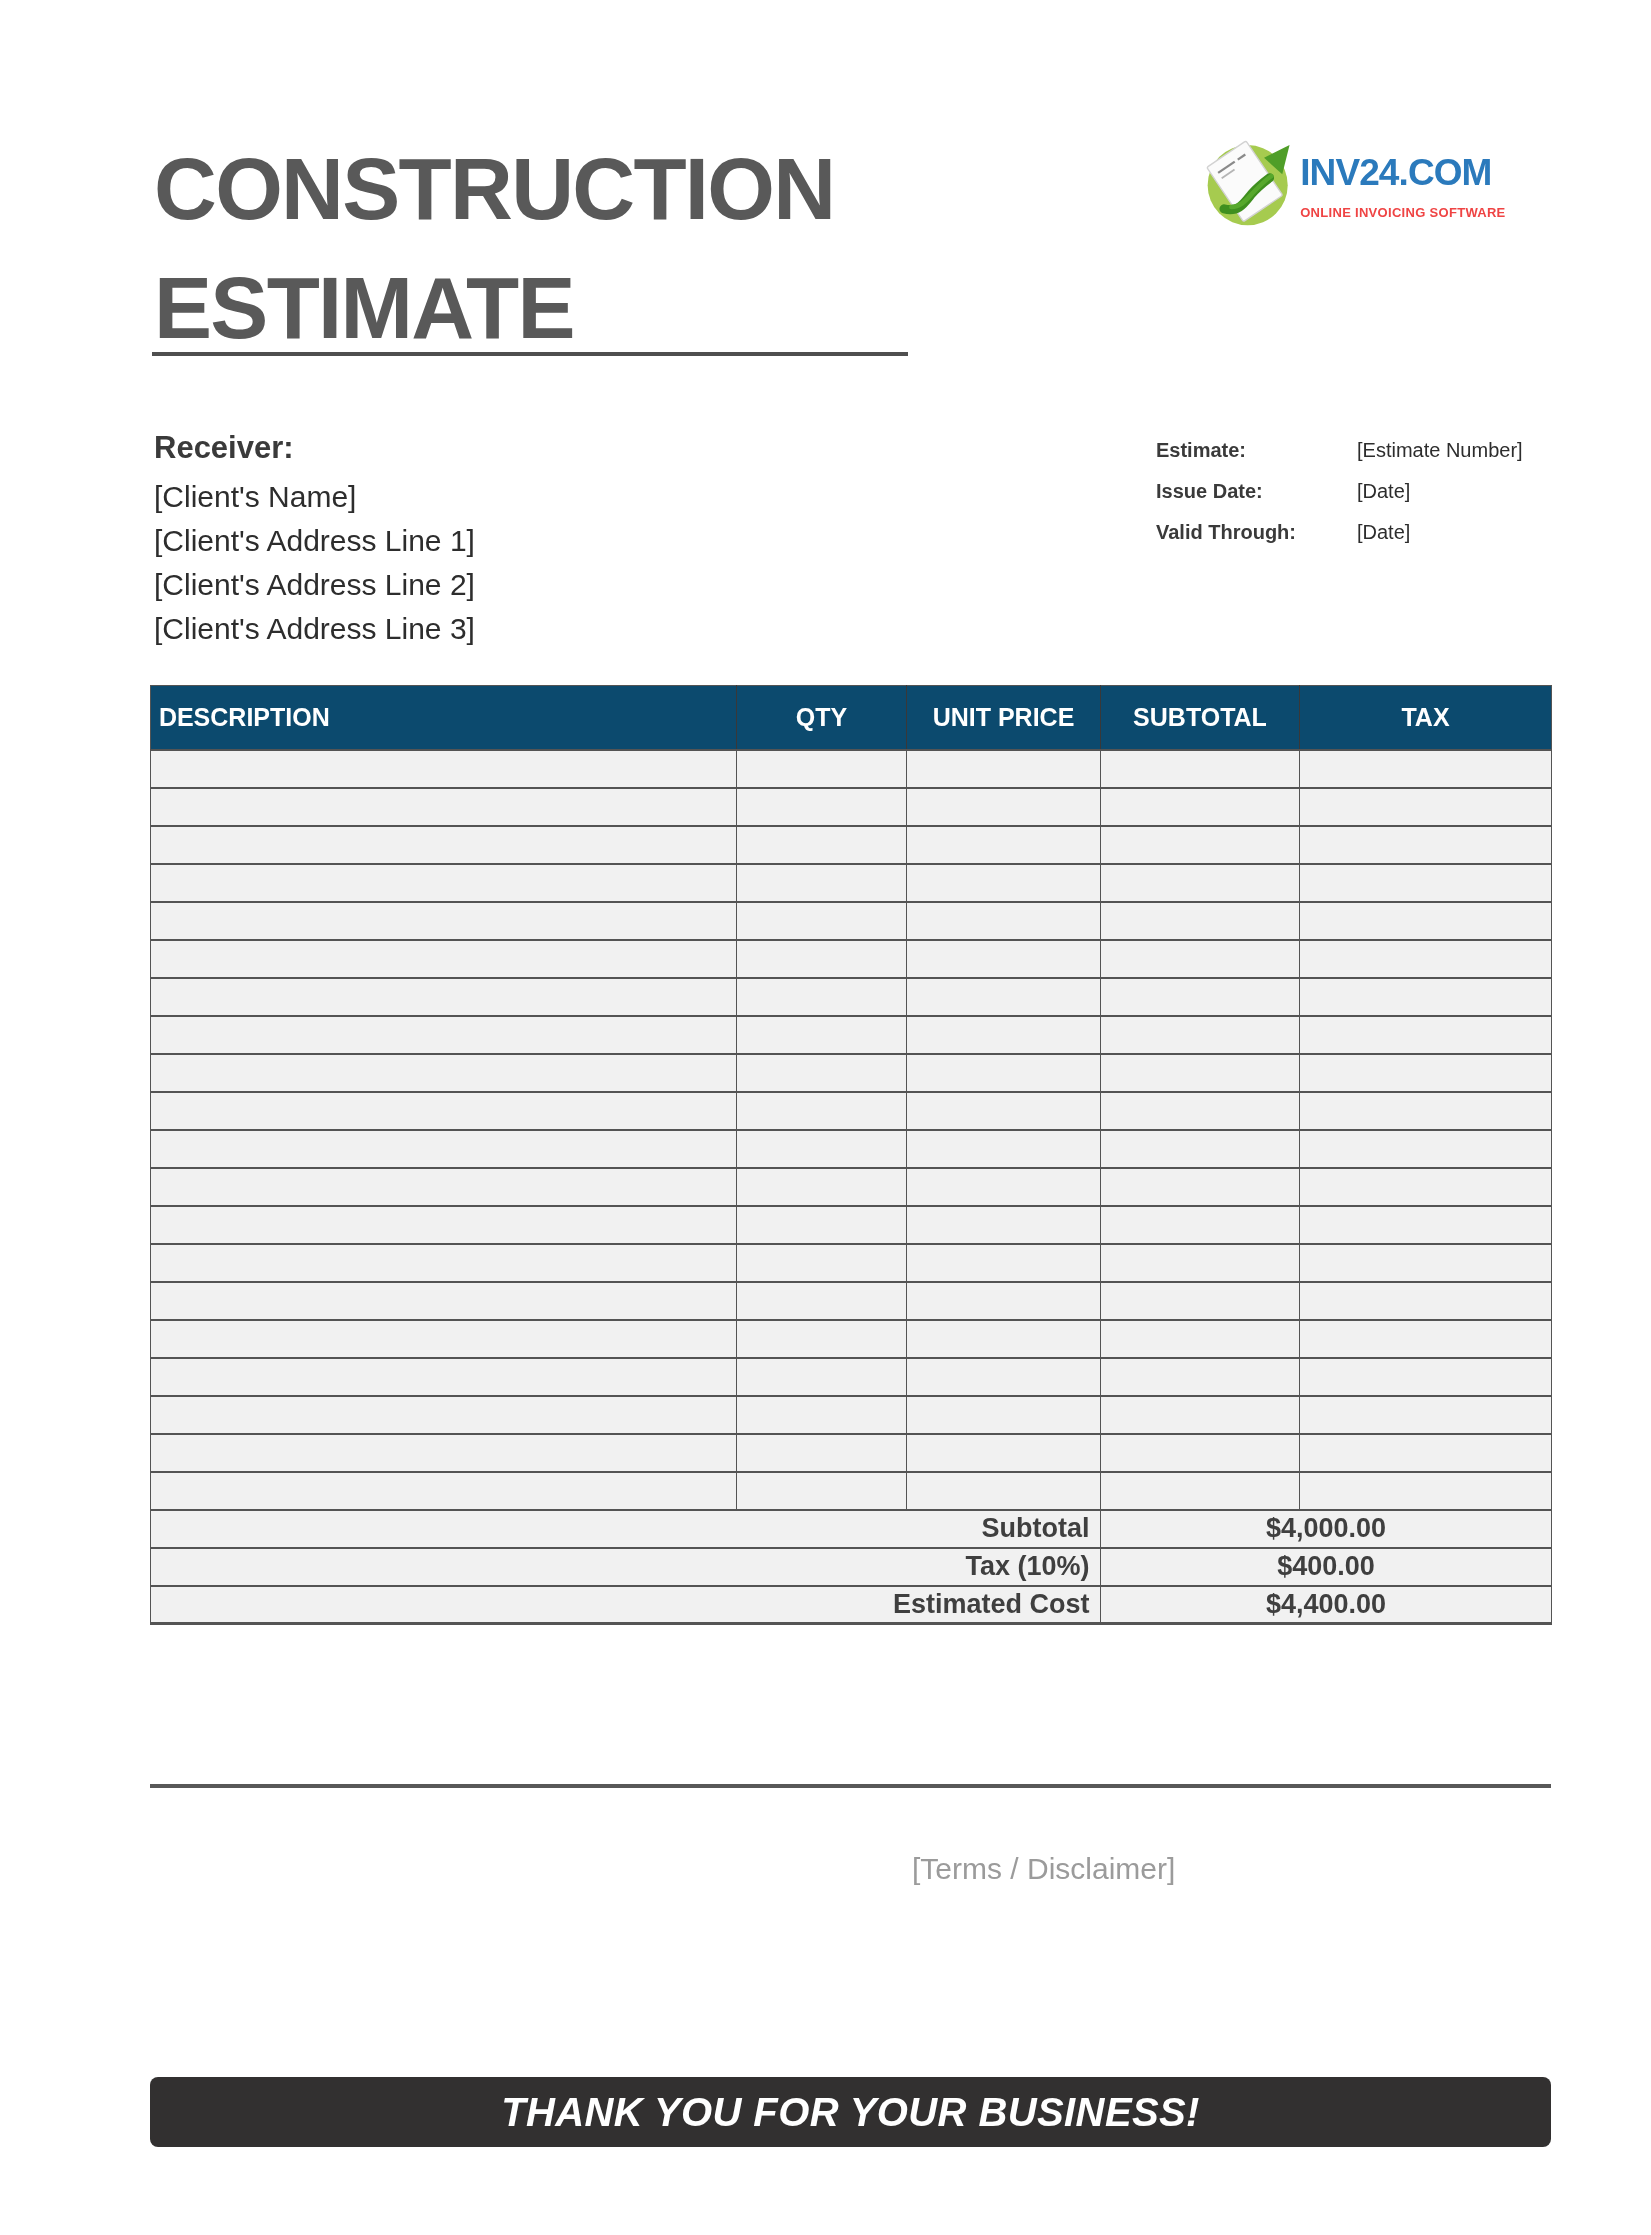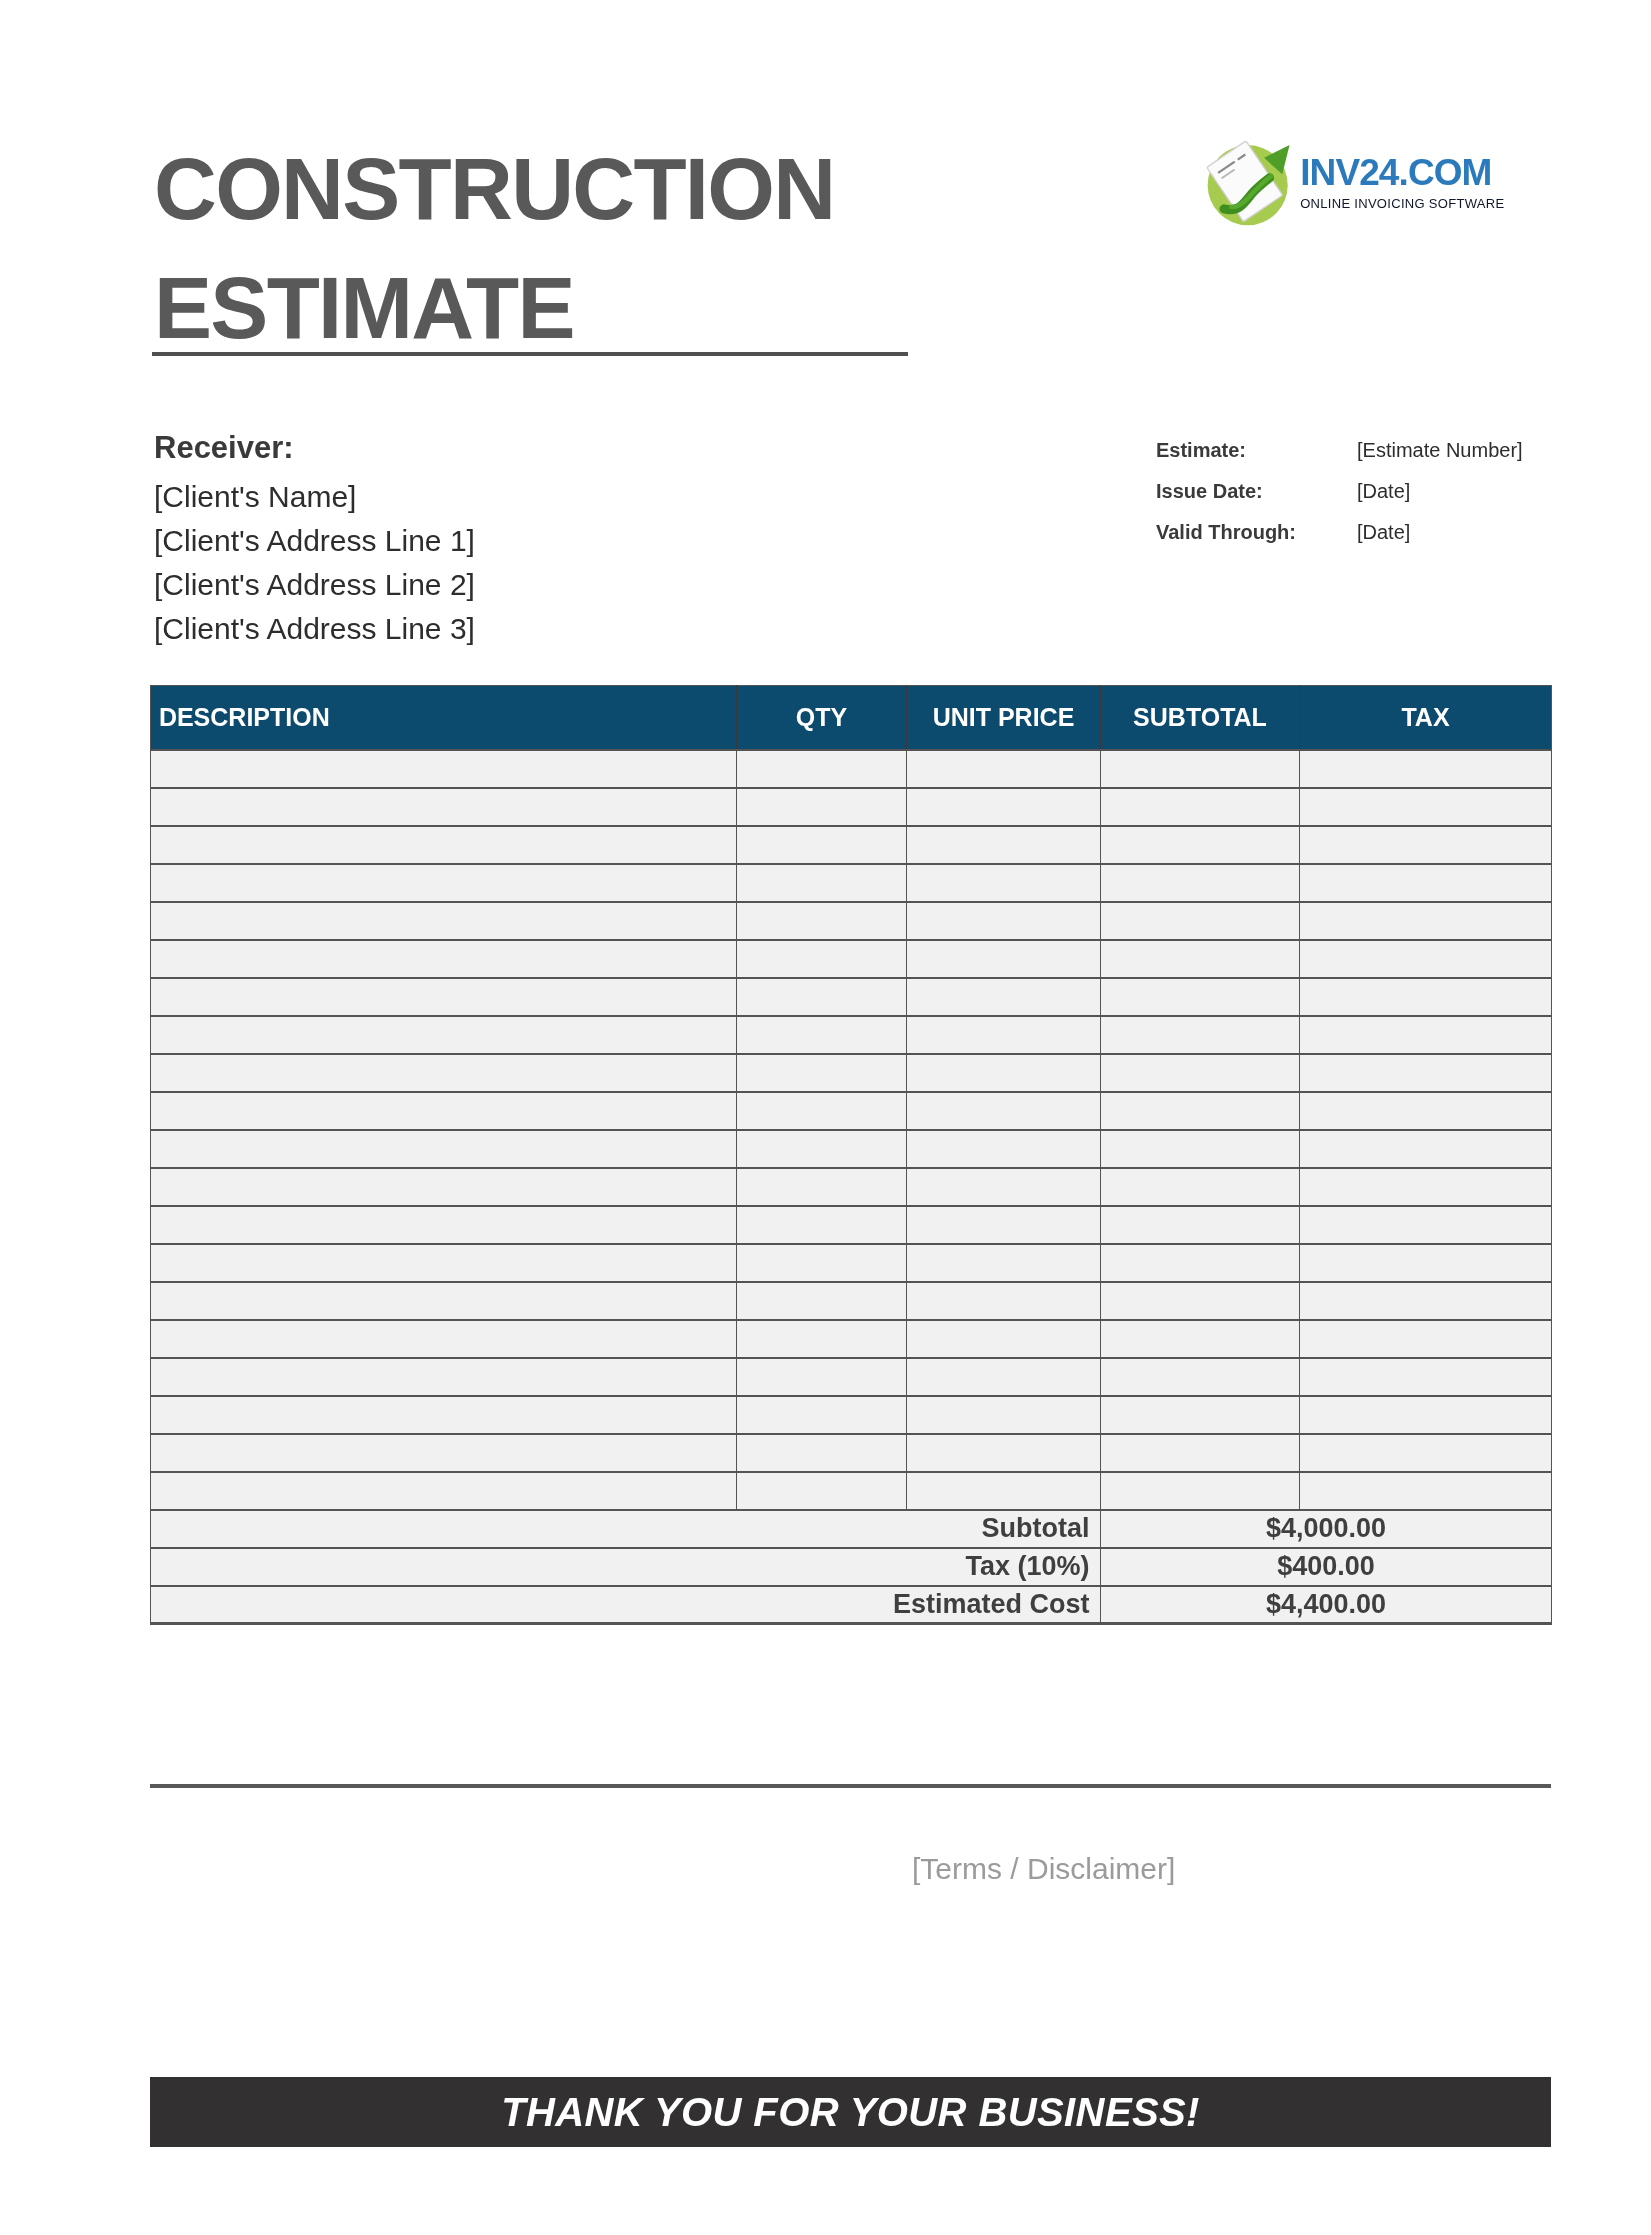--- a/index.html
+++ b/index.html
@@ -46,24 +46,24 @@
   .logo-text { margin-left: 5.2px; margin-top: 19px; }
   .logo-name {
     font-size: 37px;
     font-weight: bold;
     letter-spacing: -0.9px;
     color: #2b7abc;
     line-height: 35px;
   }
   .logo-tagline {
     font-size: 13px;
-    font-weight: normal;
+    font-weight: bold;
     letter-spacing: 0.3px;
-    color: #0f172a;
-    margin-top: 6px;
+    color: #ef4444;
+    margin-top: 15px;
     white-space: nowrap;
   }
 
   
   .receiver {
     position: absolute;
     left: 154px;
     top: 426px;
     color: #2d2d2d;
     font-size: 30px;
@@ -177,20 +177,21 @@
   .footer {
     position: absolute;
     left: 150px;
     top: 2077px;
     width: 1401px;
     height: 70px;
     background: #323030;
     display: flex;
     align-items: center;
     justify-content: center;
+    border-radius: 8px;
   }
   .footer span {
     color: #ffffff;
     font-size: 40px;
     font-weight: bold;
     font-style: italic;
     letter-spacing: 0.4px;
   }
 </style>
 </head>

